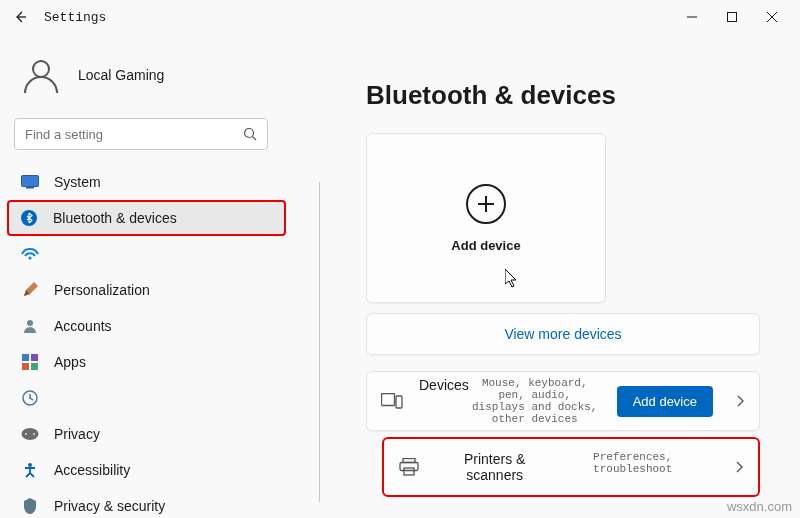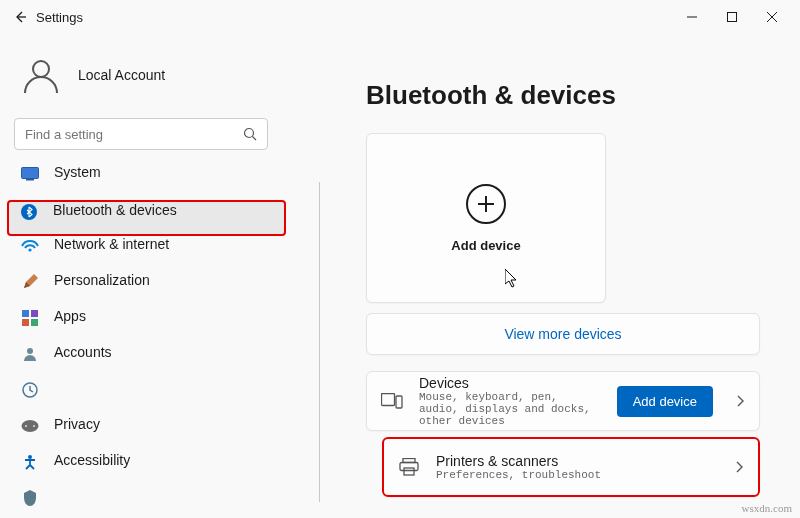--- a/index.html
+++ b/index.html
@@ -1,52 +1,52 @@
 <!DOCTYPE html>
 <html><head>
 <meta charset="utf-8">
 <style>
   * { box-sizing: border-box; margin: 0; padding: 0; font-family: "Segoe UI", Arial, sans-serif; }
   body { background: #e4e4e4; width: 800px; height: 518px; overflow: hidden; position: relative; }
   .window { width: 800px; height: 518px; background: #f9f9f9; position: relative; }
   .titlebar { height: 34px; display: flex; align-items: center; padding: 0 8px; }
   .back-btn { width: 24px; height: 24px; display: flex; align-items: center; justify-content: center; cursor: pointer; }
-  .title { font-size: 13px; margin-left: 4px; color: #1b1b1b; }
+  .title { font-size: 13px; margin-left: 12px; color: #1b1b1b; font-family: Liberation Mono, monospace; }
   .win-ctrls { margin-left: auto; display: flex; gap: 0; }
   .win-btn { width: 40px; height: 28px; display: flex; align-items: center; justify-content: center; cursor: pointer; font-size: 12px; color: #1b1b1b; }
   .body { display: flex; height: calc(100% - 34px); }
   .sidebar { width: 320px; padding: 6px 8px 0 8px; border-right: none; position: relative; }
   .sidebar::after { content: ""; position: absolute; right: 0; top: 148px; width: 1px; height: 320px; background: #c7c7c7; }
   .account { display: flex; align-items: center; gap: 14px; padding: 12px 10px 18px 10px; }
   .avatar { width: 46px; height: 46px; display: flex; align-items: center; justify-content: center; }
   .acct-name { font-size: 14px; color: #1b1b1b; }
   .search { margin: 2px 44px 14px 6px; height: 32px; background: #fff; border: 1px solid #ccc; border-radius: 4px; display: flex; align-items: center; padding: 0 10px; }
   .search input { flex: 1; border: none; outline: none; font-size: 13px; background: transparent; color: #555; }
   .search .sicon { color: #555; }
   .nav { list-style: none; margin-top: 4px; padding-right: 26px; padding-left: 2px; }
-  .nav li { display: flex; gap: 14px; height: 36px; padding: 0 10px; border-radius: 4px; cursor: pointer; font-size: 14px; color: #1b1b1b; }
+  .nav li { display: flex; align-items: center; gap: 14px; height: 36px; padding: 0 10px; border-radius: 4px; cursor: pointer; font-size: 14px; color: #1b1b1b; }
   .nav li .icon { width: 20px; height: 20px; display: flex; align-items: center; justify-content: center; flex-shrink: 0; }
   .nav li.active { background: #e8e8e8; }
   .highlight-red { border: 2px solid #e60000; border-radius: 2px; margin-left: -3px; }
   .main { flex: 1; padding: 46px 40px 0 46px; overflow: hidden; }
   .page-title { font-size: 26px; font-weight: 600; color: #1b1b1b; margin-bottom: 22px; }
   .add-card { width: 240px; height: 170px; background: #fdfdfd; border: 1px solid #e3e3e3; border-radius: 6px; display: flex; flex-direction: column; align-items: center; justify-content: center; gap: 14px; cursor: pointer; margin-bottom: 10px; position: relative; box-shadow: 0 1px 2px rgba(0,0,0,0.04);}
   .plus-circle { width: 40px; height: 40px; border: 2px solid #1b1b1b; border-radius: 50%; display: flex; align-items: center; justify-content: center; font-size: 22px; font-weight: 400; }
   .add-label { font-size: 13px; font-weight: 600; color: #1b1b1b; }
   .cursor { position: absolute; left: 138px; top: 135px; }
   .view-more { height: 42px; background: #fdfdfd; border: 1px solid #e3e3e3; border-radius: 6px; display: flex; align-items: center; justify-content: center; cursor: pointer; color: #0067c0; font-size: 14px; margin-bottom: 16px; box-shadow: 0 1px 2px rgba(0,0,0,0.04); }
   .row { height: 60px; background: #fdfdfd; border: 1px solid #e3e3e3; border-radius: 6px; display: flex; align-items: center; padding: 0 14px; gap: 16px; margin-bottom: 6px; cursor: pointer; box-shadow: 0 1px 2px rgba(0,0,0,0.04);}
   .row .ricon { width: 22px; height: 22px; display: flex; align-items: center; justify-content: center; flex-shrink:0; }
-  .row .rtxt { flex: 1; display: flex; flex-direction: column; }
+  .row .rtxt { flex: 1; display: flex; flex-direction: row; text-align: center; }
   .row .rtitle { font-size: 14px; color: #1b1b1b; }
   .row .rdesc { font-size: 11px; color: #666; font-family: Liberation Mono, monospace; }
   .pill-btn { background: #0067c0; color: #fff; border: none; padding: 8px 16px; border-radius: 4px; font-size: 13px; cursor: pointer; }
   .chev { color: #555; font-size: 16px; margin-left: 8px; }
   .row.highlight-red { margin-left: 16px; border: 2px solid #e60000; }
-  .water { position: absolute; right: 8px; bottom: 4px; font-size: 11px; color: #999; font-family: Liberation Serif, serif; }
+  .water { position: absolute; right: 8px; bottom: 4px; font-size: 13px; color: #999; }
   svg { display: block; }
 </style>
 </head>
 <body>
 
 <div class="window">
 
   <div class="titlebar">
     <div class="back-btn">
       <svg width="16" height="16" viewBox="0 0 16 16">
@@ -76,21 +76,21 @@
 
   <div class="body">
     <aside class="sidebar">
       <div class="account">
         <div class="avatar">
           <svg width="44" height="44" viewBox="0 0 44 44">
               <circle cx="22" cy="16" r="8" fill="none" stroke="#555" stroke-width="2"></circle>
               <path d="M6 40 a16 16 0 0 1 32 0" fill="none" stroke="#555" stroke-width="2"></path>
             </svg>
         </div>
-        <div class="acct-name">Local Account</div>
+        <div class="acct-name">Local Gaming</div>
       </div>
 
       <div class="search">
         <input type="text" placeholder="Find a setting" style="">
         <span class="sicon">
           <svg width="14" height="14" viewBox="0 0 14 14">
               <circle cx="6" cy="6" r="4.5" fill="none" stroke="#555" stroke-width="1.2"></circle>
               <line x1="9.5" y1="9.5" x2="13" y2="13" stroke="#555" stroke-width="1.2"></line>
             </svg>
         </span>
@@ -116,54 +116,53 @@
           <span>Bluetooth &amp; devices</span>
         </li>
         <li>
           <span class="icon">
               <svg width="18" height="14" viewBox="0 0 18 14">
                 <path d="M1 7 a9 9 0 0 1 16 0" fill="none" stroke="#0a84d6" stroke-width="2"></path>
                 <path d="M4 9 a6 6 0 0 1 10 0" fill="none" stroke="#0a84d6" stroke-width="2"></path>
                 <circle cx="9" cy="11" r="1.6" fill="#0a84d6"></circle>
               </svg>
             </span>
-          <span>Network &amp; internet</span>
         </li>
         <li>
           <span class="icon">
               <svg width="16" height="16" viewBox="0 0 16 16">
                 <path d="M2 14 L4 8 L12 0 L16 4 L8 12 Z" fill="#c87e4f"></path>
                 <path d="M2 14 L4 8 L8 12 Z" fill="#8a5530"></path>
               </svg>
             </span>
           <span>Personalization</span>
+        </li>
+        <li>
+          <span class="icon">
+              <svg width="16" height="16" viewBox="0 0 16 16">
+                <circle cx="8" cy="5" r="3" fill="#6b8a99"></circle>
+                <path d="M2 15 a6 6 0 0 1 12 0 Z" fill="#6b8a99"></path>
+              </svg>
+            </span>
+          <span>Accounts</span>
         </li>
         <li>
           <span class="icon">
               <svg width="16" height="16" viewBox="0 0 16 16">
                 <rect x="0" y="0" width="7" height="7" fill="#3a7bd5"></rect>
                 <rect x="9" y="0" width="7" height="7" fill="#7a4bc4"></rect>
                 <rect x="0" y="9" width="7" height="7" fill="#d55a3a"></rect>
                 <rect x="9" y="9" width="7" height="7" fill="#3aa96f"></rect>
               </svg>
             </span>
           <span>Apps</span>
         </li>
         <li>
           <span class="icon">
               <svg width="16" height="16" viewBox="0 0 16 16">
-                <circle cx="8" cy="5" r="3" fill="#6b8a99"></circle>
-                <path d="M2 15 a6 6 0 0 1 12 0 Z" fill="#6b8a99"></path>
-              </svg>
-            </span>
-          <span>Accounts</span>
-        </li>
-        <li>
-          <span class="icon">
-              <svg width="16" height="16" viewBox="0 0 16 16">
                 <circle cx="8" cy="8" r="7" fill="none" stroke="#4a7a9a" stroke-width="1.5"></circle>
                 <path d="M8 4 V8 L11 10" fill="none" stroke="#4a7a9a" stroke-width="1.5"></path>
               </svg>
             </span>
         </li>
         <li>
           <span class="icon">
               <svg width="18" height="14" viewBox="0 0 18 14">
                 <ellipse cx="9" cy="7" rx="8.5" ry="6" fill="#6b6b6b"></ellipse>
                 <circle cx="5" cy="7" r="1" fill="#ddd"></circle>
@@ -180,20 +179,21 @@
               </svg>
             </span>
           <span>Accessibility</span>
         </li>
         <li>
           <span class="icon">
               <svg width="14" height="16" viewBox="0 0 14 16">
                 <path d="M7 0 L13 3 V8 A6 8 0 0 1 7 16 A6 8 0 0 1 1 8 V3 Z" fill="#5a7a8a"></path>
               </svg>
             </span>
+          <span>Privacy &amp; security</span>
         </li>
       </ul>
     </aside>
 
     <main class="main">
       <h1 class="page-title">Bluetooth &amp; devices</h1>
 
       <div class="add-card">
         <div class="plus-circle">
           <svg width="20" height="20" viewBox="0 0 20 20">

